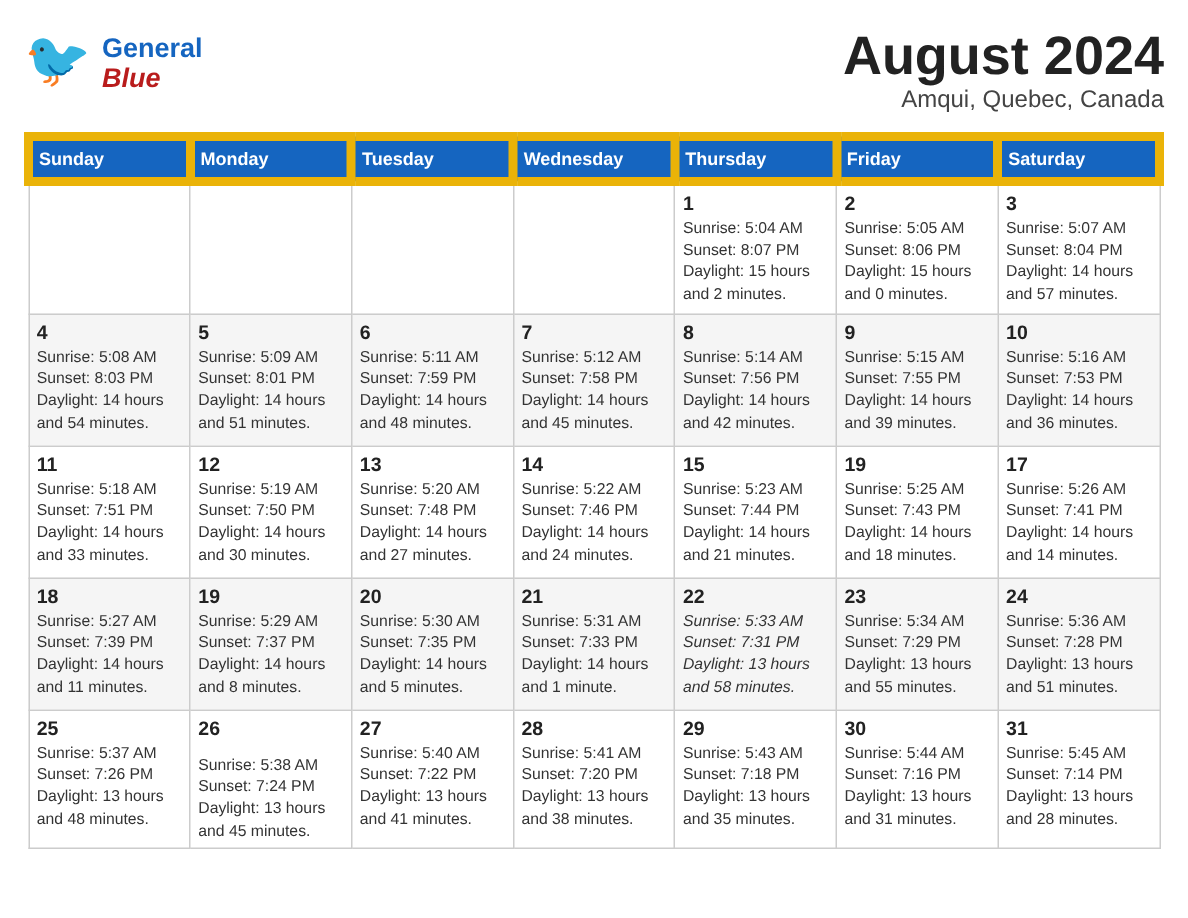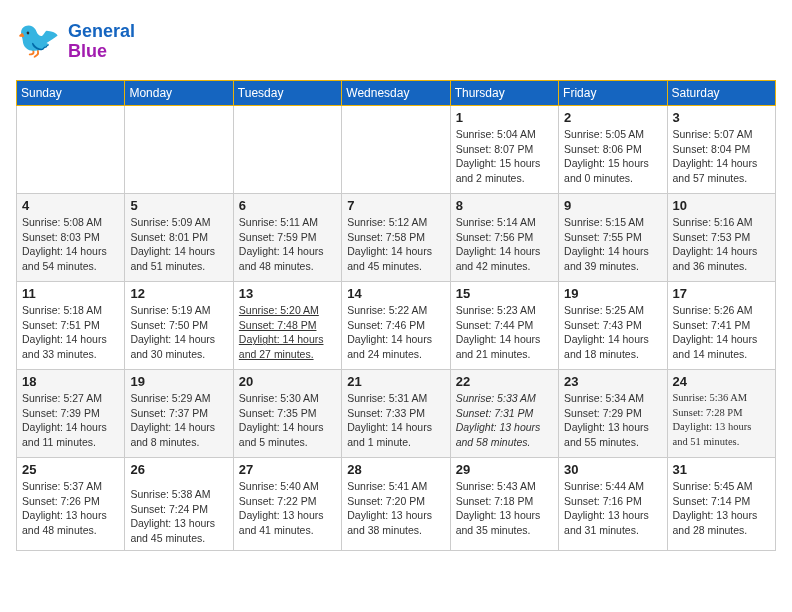--- a/index.html
+++ b/index.html
@@ -46,22 +46,22 @@
       width: 100%;
       border-collapse: collapse;
       font-size: 11px;
     }
     .calendar th {
       background: #1565c0;
       color: #fff;
       padding: 5px 4px;
       text-align: left;
       font-size: 12px;
-      font-weight: normal;
-      border: 1px solid #eab308;
+      font-weight: bold;
+      border: 6px solid #eab308;
     }
     .calendar td {
       border: 1px solid #ccc;
       vertical-align: top;
       padding: 4px 5px;
       width: calc(100% / 7);
       height: 88px;
       background: #fff;
     }
     .calendar tr:nth-child(even) td {
@@ -92,22 +92,26 @@
 <div class="header">
   <div class="logo">
     <div>
       
       <svg width="48" height="48" viewBox="0 0 48 48">
         <text x="0" y="36" font-size="36" fill="#1565c0">🐦</text>
       </svg>
     </div>
     <div class="logo-text">
       <div><span>General</span></div>
-      <div style="color:#a21caf; ">Blue</div>
+      <div style="color:#b91c1c; font-style:italic;">Blue</div>
     </div>
+  </div>
+  <div class="title-block">
+    <div class="month-title">August 2024</div>
+    <div class="location">Amqui, Quebec, Canada</div>
   </div>
 </div>
 
 <table class="calendar">
   <thead>
     <tr>
     <th>Sunday</th>
         <th>Monday</th>
         <th>Tuesday</th>
         <th>Wednesday</th>
@@ -205,21 +209,21 @@
         </td>
         <td>
           <span class="day-num">12</span>
           <div class="day-info" style="white-space: pre-line;">Sunrise: 5:19 AM
 Sunset: 7:50 PM
 Daylight: 14 hours
 and 30 minutes.</div>
         </td>
         <td>
           <span class="day-num">13</span>
-          <div class="day-info" style="white-space: pre-line; text-decoration: underline;">Sunrise: 5:20 AM
+          <div class="day-info" style="white-space: pre-line;">Sunrise: 5:20 AM
 Sunset: 7:48 PM
 Daylight: 14 hours
 and 27 minutes.</div>
         </td>
         <td>
           <span class="day-num">14</span>
           <div class="day-info" style="white-space: pre-line;">Sunrise: 5:22 AM
 Sunset: 7:46 PM
 Daylight: 14 hours
 and 24 minutes.</div>
@@ -284,21 +288,21 @@
         </td>
         <td>
           <span class="day-num">23</span>
           <div class="day-info" style="white-space: pre-line;">Sunrise: 5:34 AM
 Sunset: 7:29 PM
 Daylight: 13 hours
 and 55 minutes.</div>
         </td>
         <td>
           <span class="day-num">24</span>
-          <div class="day-info" style="white-space: pre-line; font-family: Liberation Serif, serif;">Sunrise: 5:36 AM
+          <div class="day-info" style="white-space: pre-line;">Sunrise: 5:36 AM
 Sunset: 7:28 PM
 Daylight: 13 hours
 and 51 minutes.</div>
         </td>
       </tr>
       <tr class="week-row-odd">
         <td>
           <span class="day-num">25</span>
           <div class="day-info" style="white-space: pre-line;">Sunrise: 5:37 AM
 Sunset: 7:26 PM

